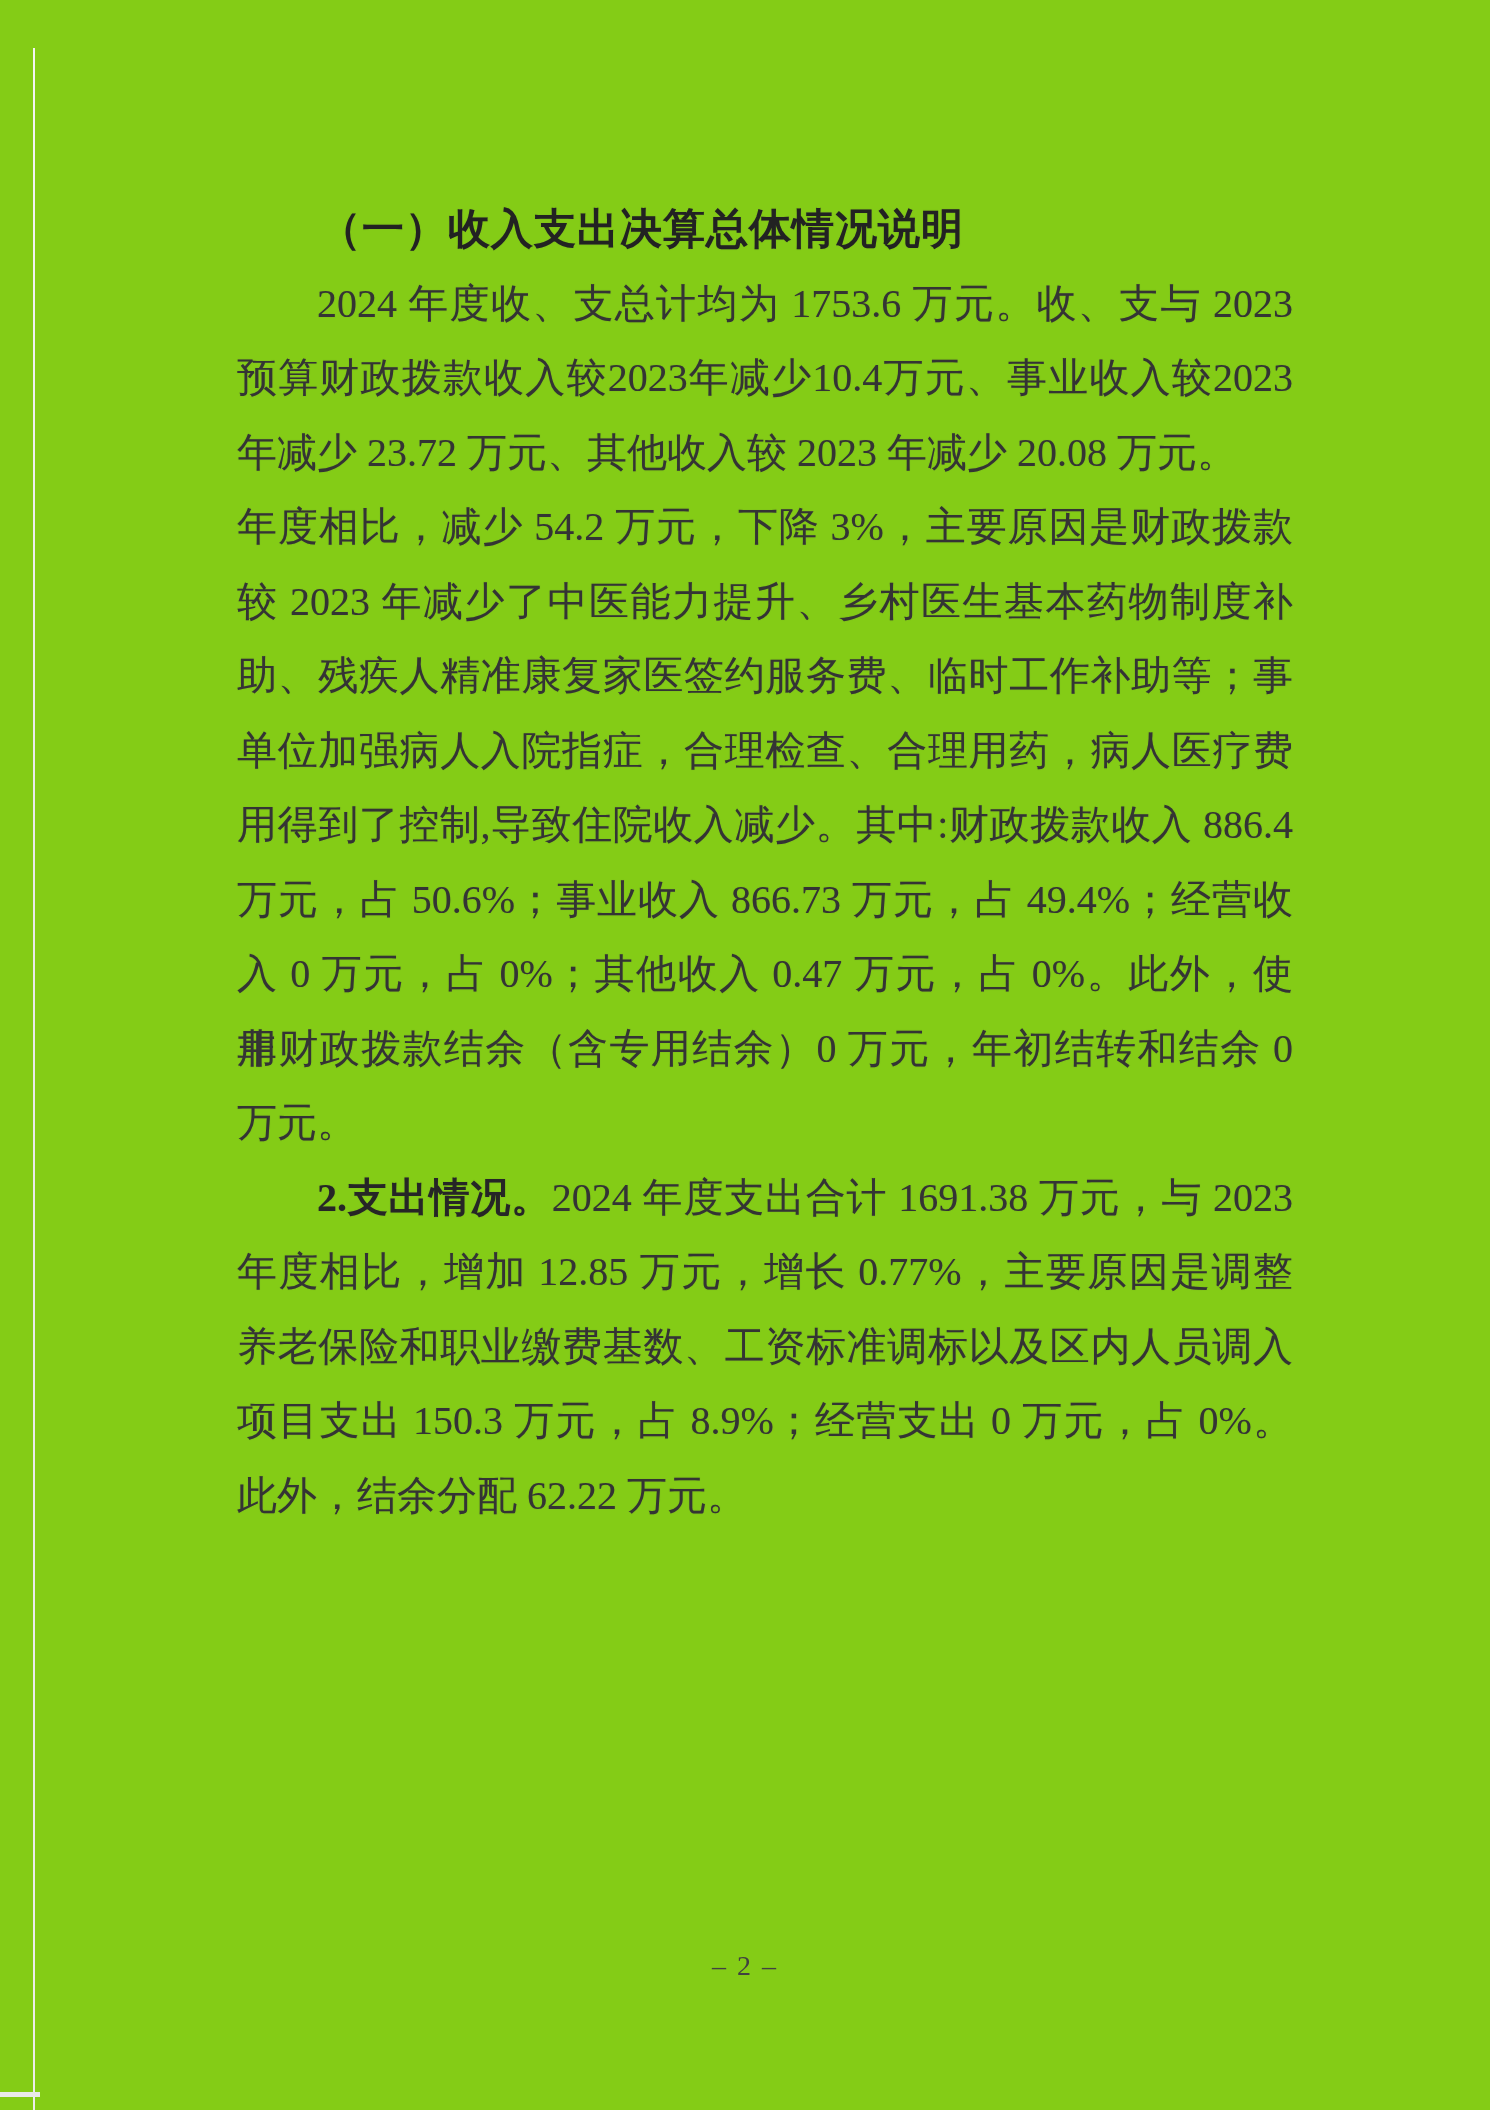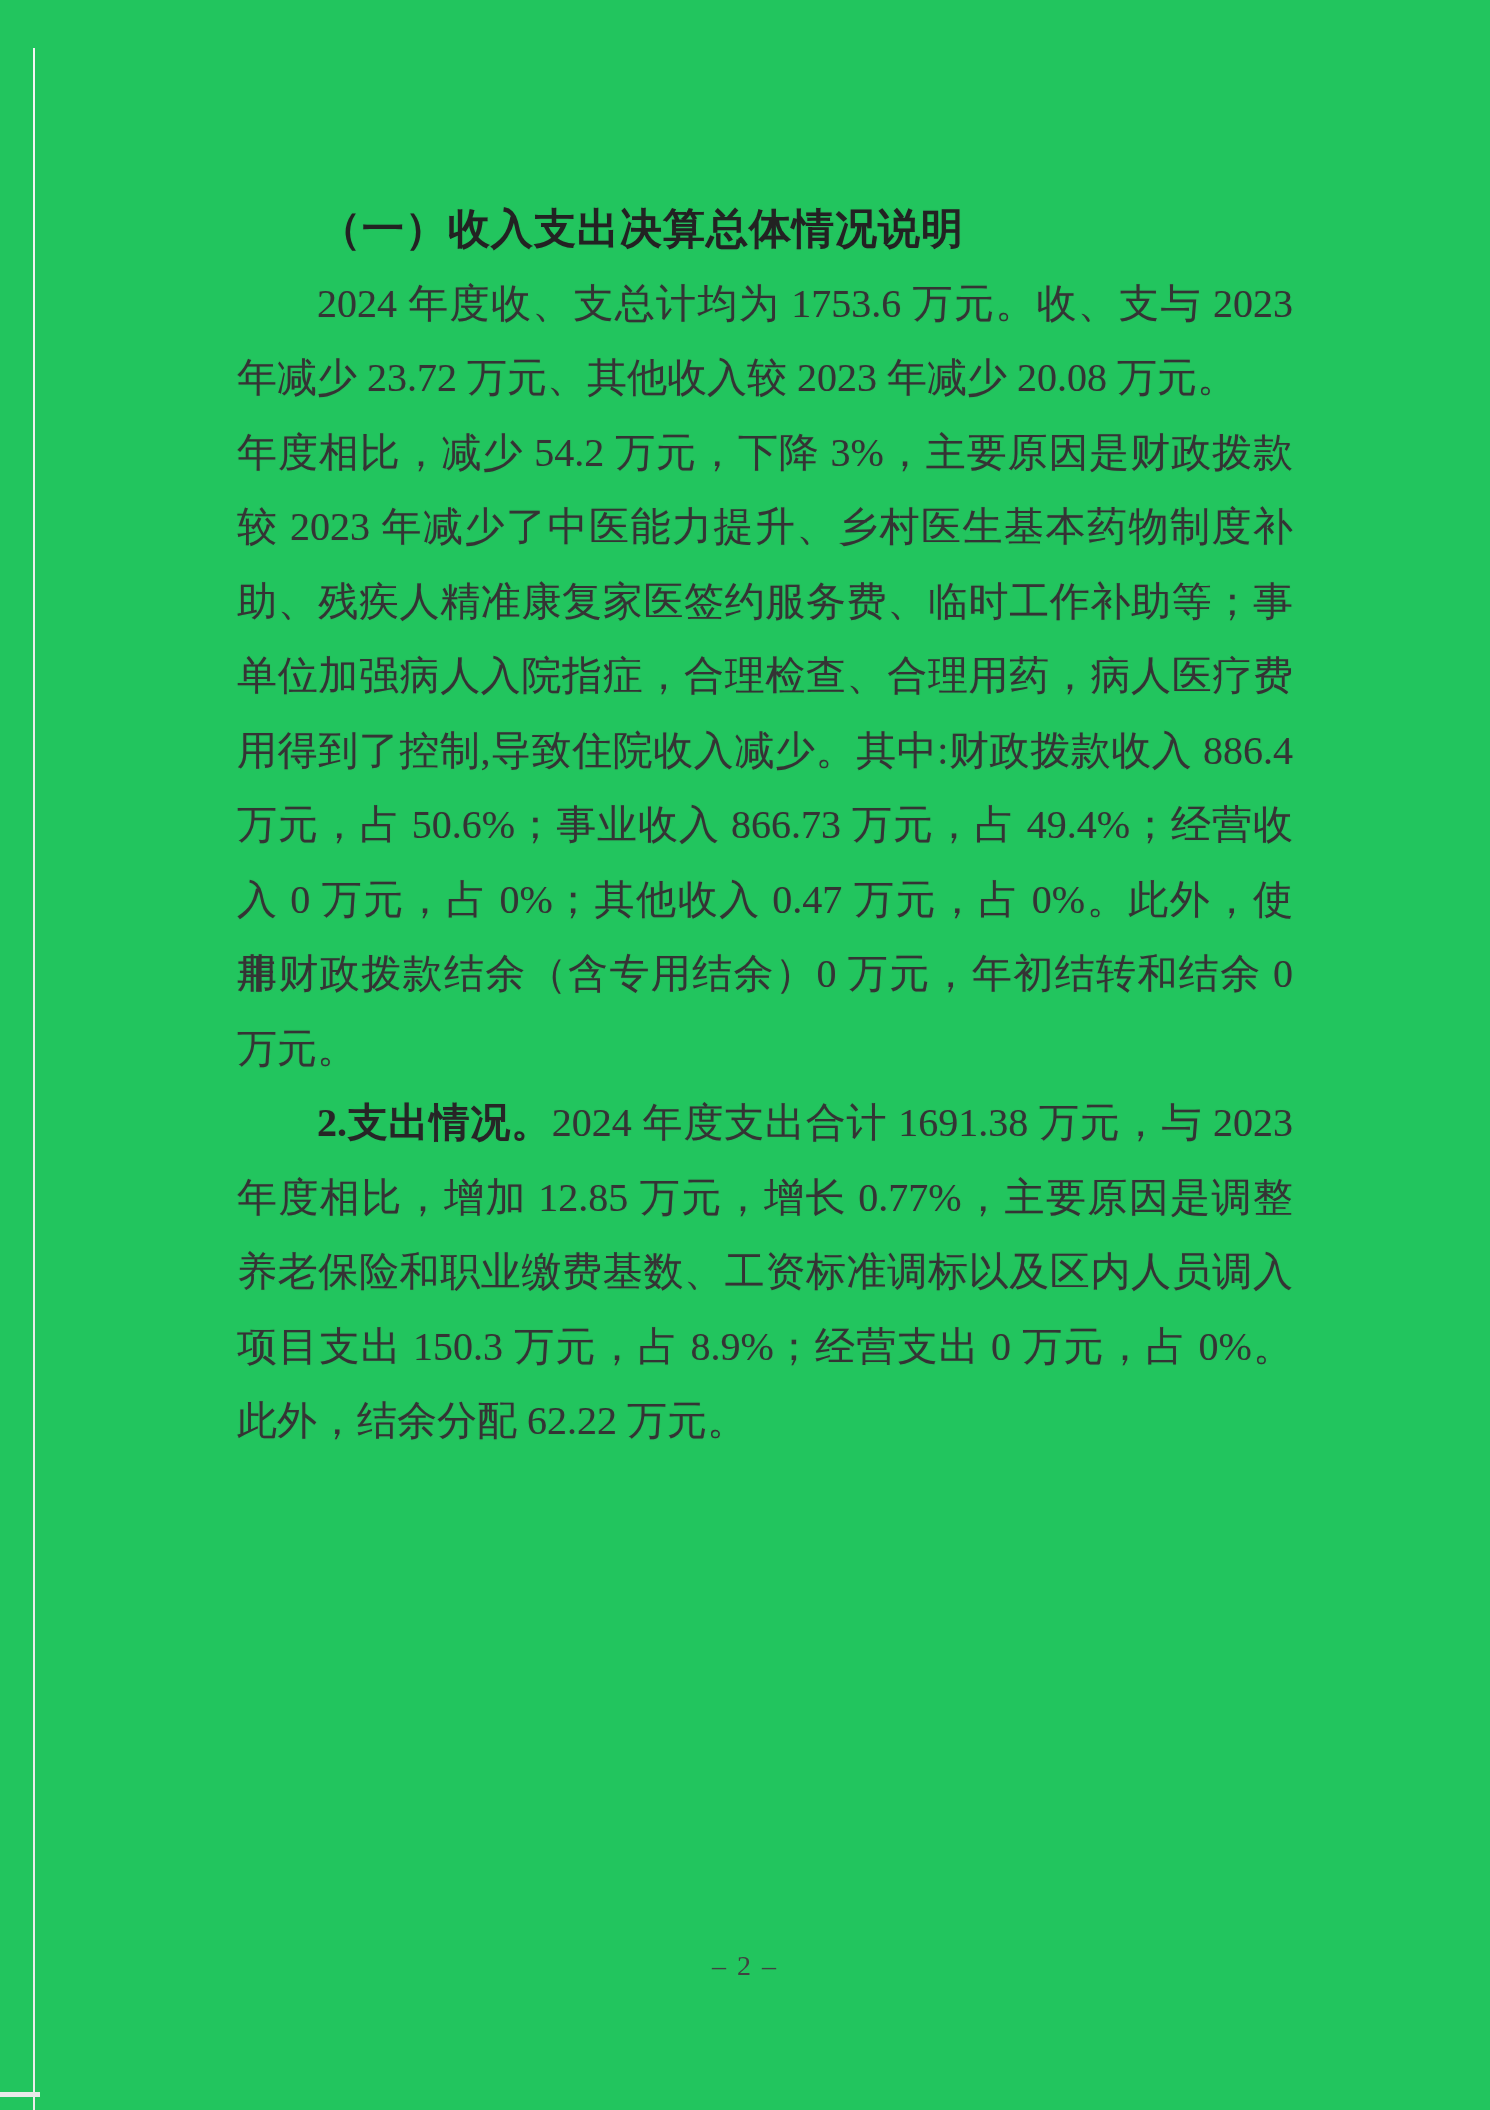--- a/index.html
+++ b/index.html
@@ -12,21 +12,21 @@
     height: 2110px;
     position: relative;
     font-family: "Liberation Serif", "DejaVu Serif", serif;
     overflow: hidden;
   }
   .page {
     position: absolute;
     left: 0; top: 0;
     width: 1490px;
     height: 2110px;
-    background: #22c55e;
+    background: #84cc16;
     overflow: hidden;
   }
   
   .scan-edge-line {
     position: absolute;
     left: 33px;
     top: 48px;
     width: 2px;
     height: 2062px;
     background: linear-gradient(to bottom, #f4f4f4 0%, #e9e9e9 40%, #ececec 100%);
@@ -90,20 +90,21 @@
 <body>
 
 <div class="page">
   <div class="scan-edge-line"></div>
   <div class="scan-corner-smudge"></div>
 
   <div class="text-block">
     <div class="heading">（一）收入支出决算总体情况说明</div>
     <div id="lines-container">
         <div class="line indent">2024 年度收、支总计均为 1753.6 万元。收、支与 2023</div>
+        <div class="line">预算财政拨款收入较2023年减少10.4万元、事业收入较2023</div>
         <div class="line para-end">年减少 23.72 万元、其他收入较 2023 年减少 20.08 万元。</div>
         <div class="line">年度相比，减少 54.2 万元，下降 3%，主要原因是财政拨款</div>
         <div class="line">较 2023 年减少了中医能力提升、乡村医生基本药物制度补</div>
         <div class="line">助、残疾人精准康复家医签约服务费、临时工作补助等；事</div>
         <div class="line">单位加强病人入院指症，合理检查、合理用药，病人医疗费</div>
         <div class="line">用得到了控制,导致住院收入减少。其中:财政拨款收入 886.4</div>
         <div class="line">万元，占 50.6%；事业收入 866.73 万元，占 49.4%；经营收</div>
         <div class="line">入 0 万元，占 0%；其他收入 0.47 万元，占 0%。此外，使用</div>
         <div class="line">非财政拨款结余（含专用结余）0 万元，年初结转和结余 0</div>
         <div class="line para-end">万元。</div>

